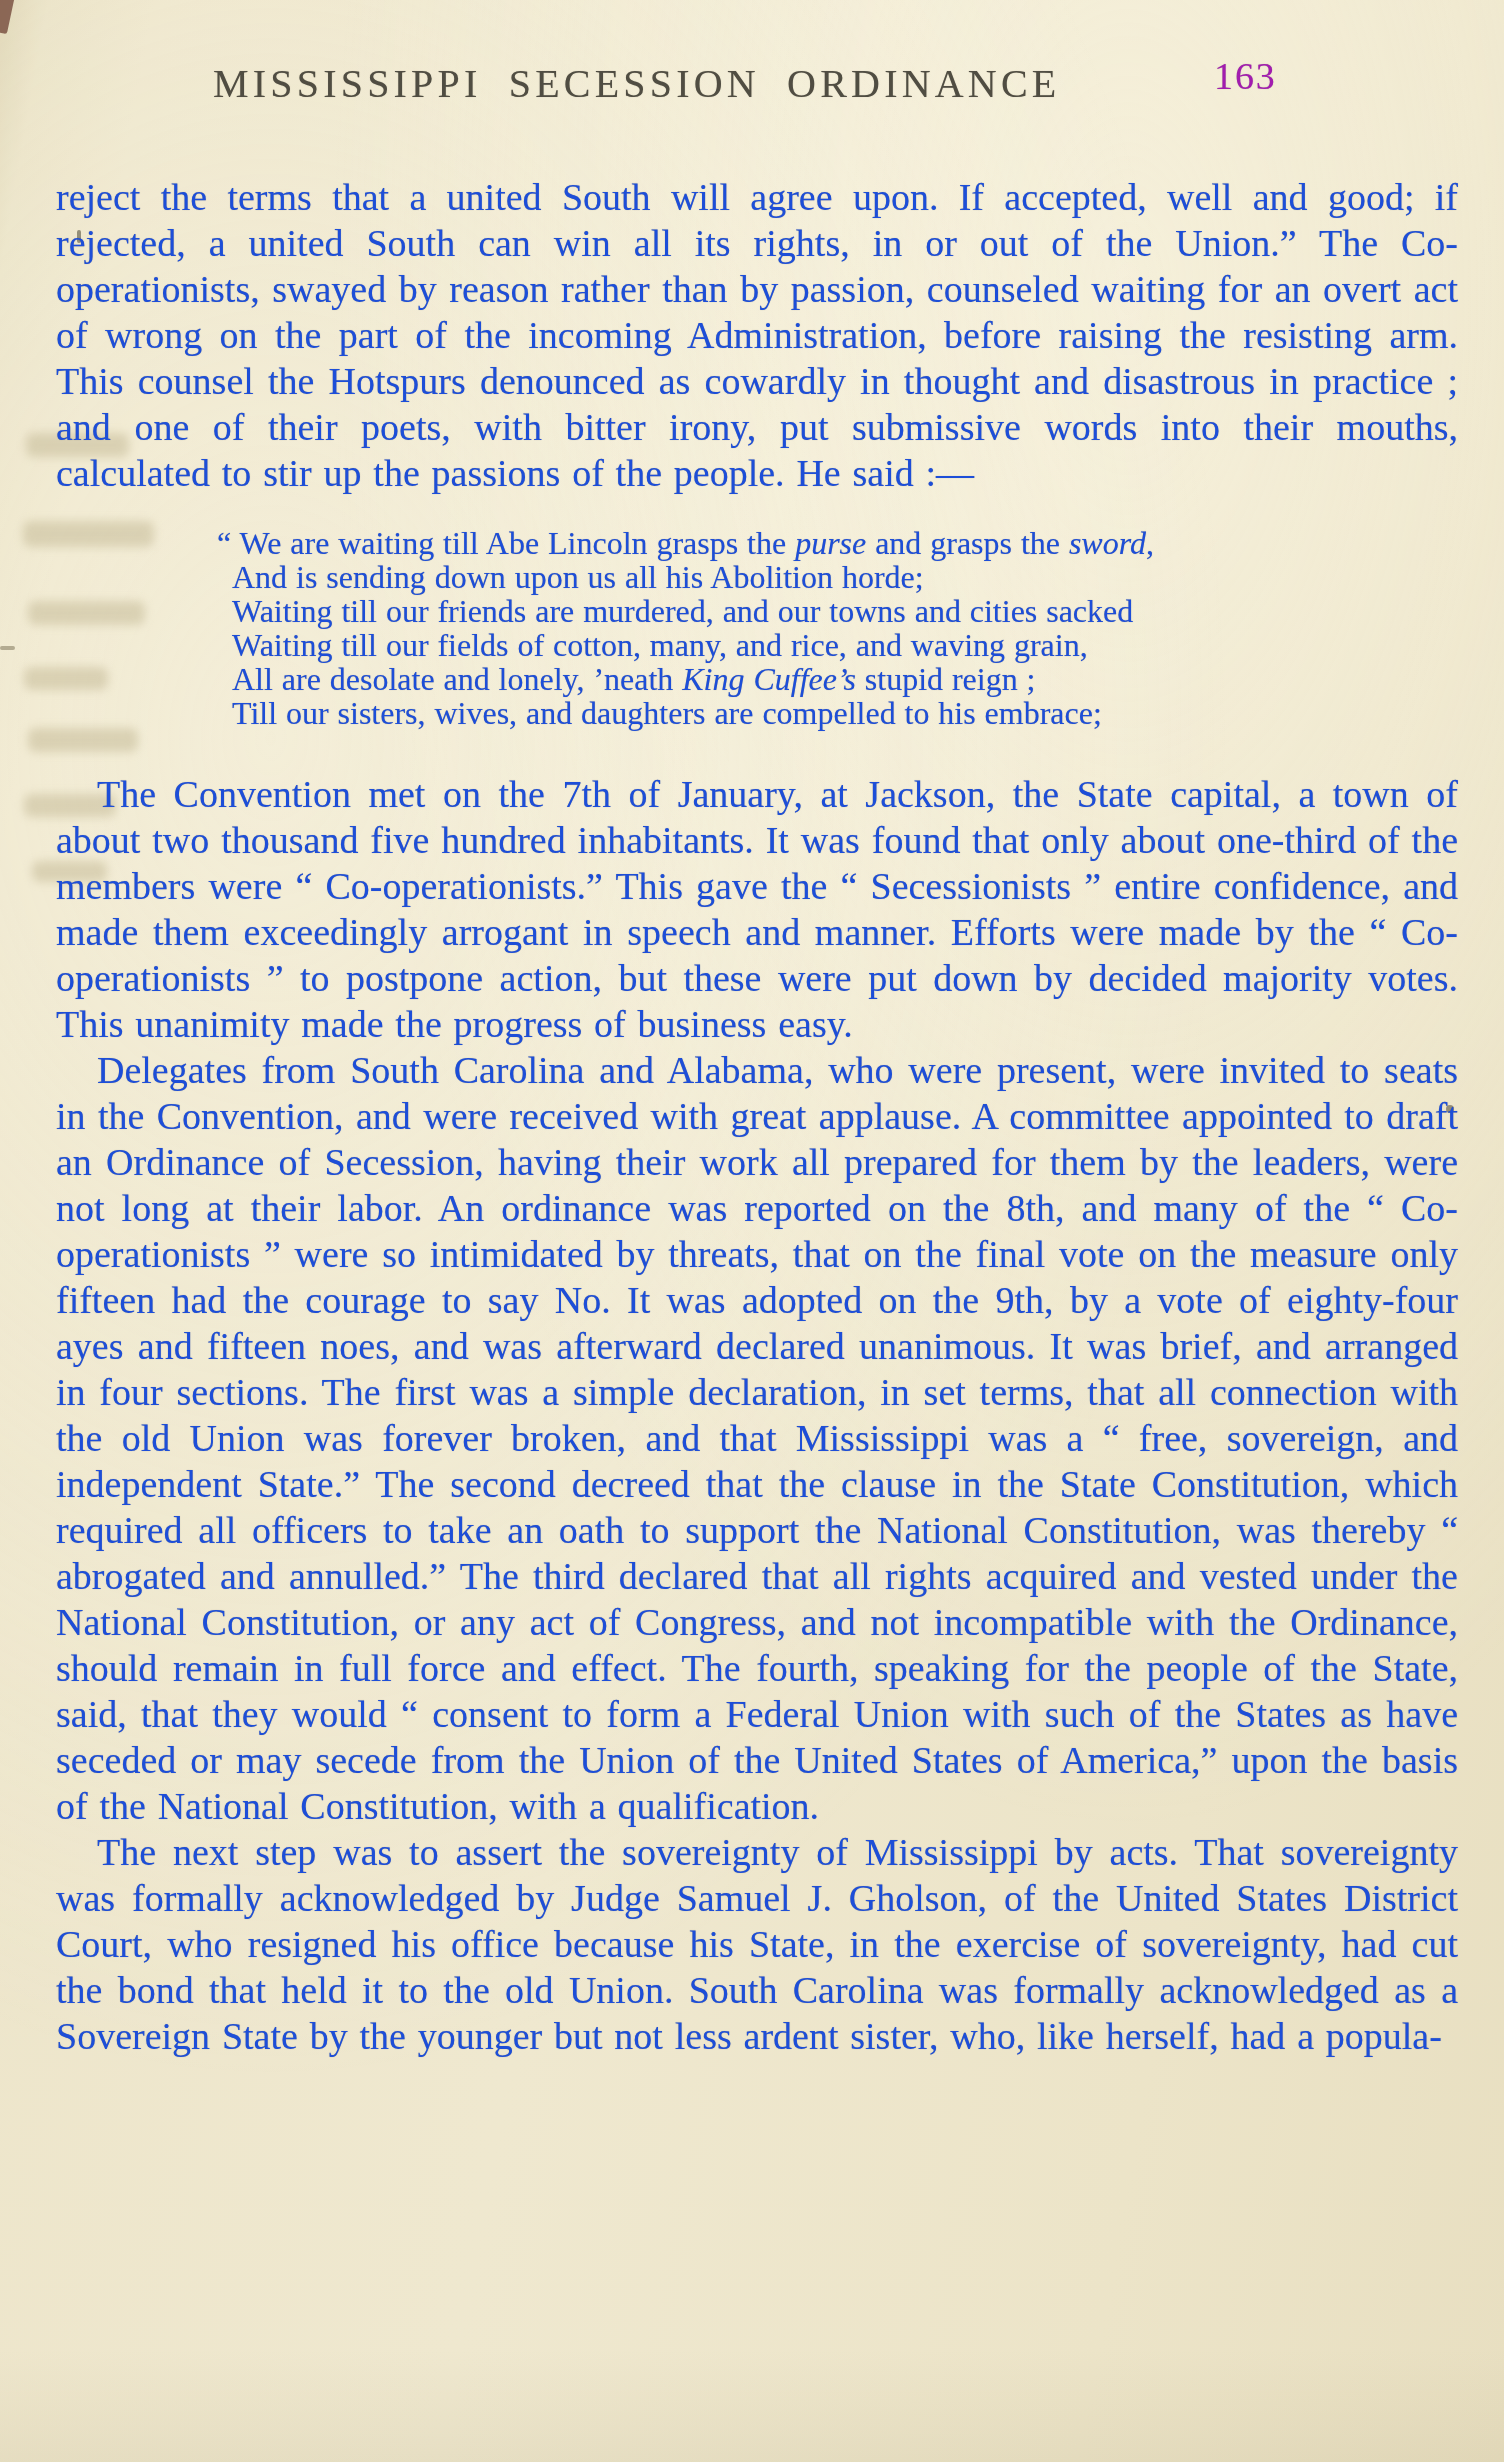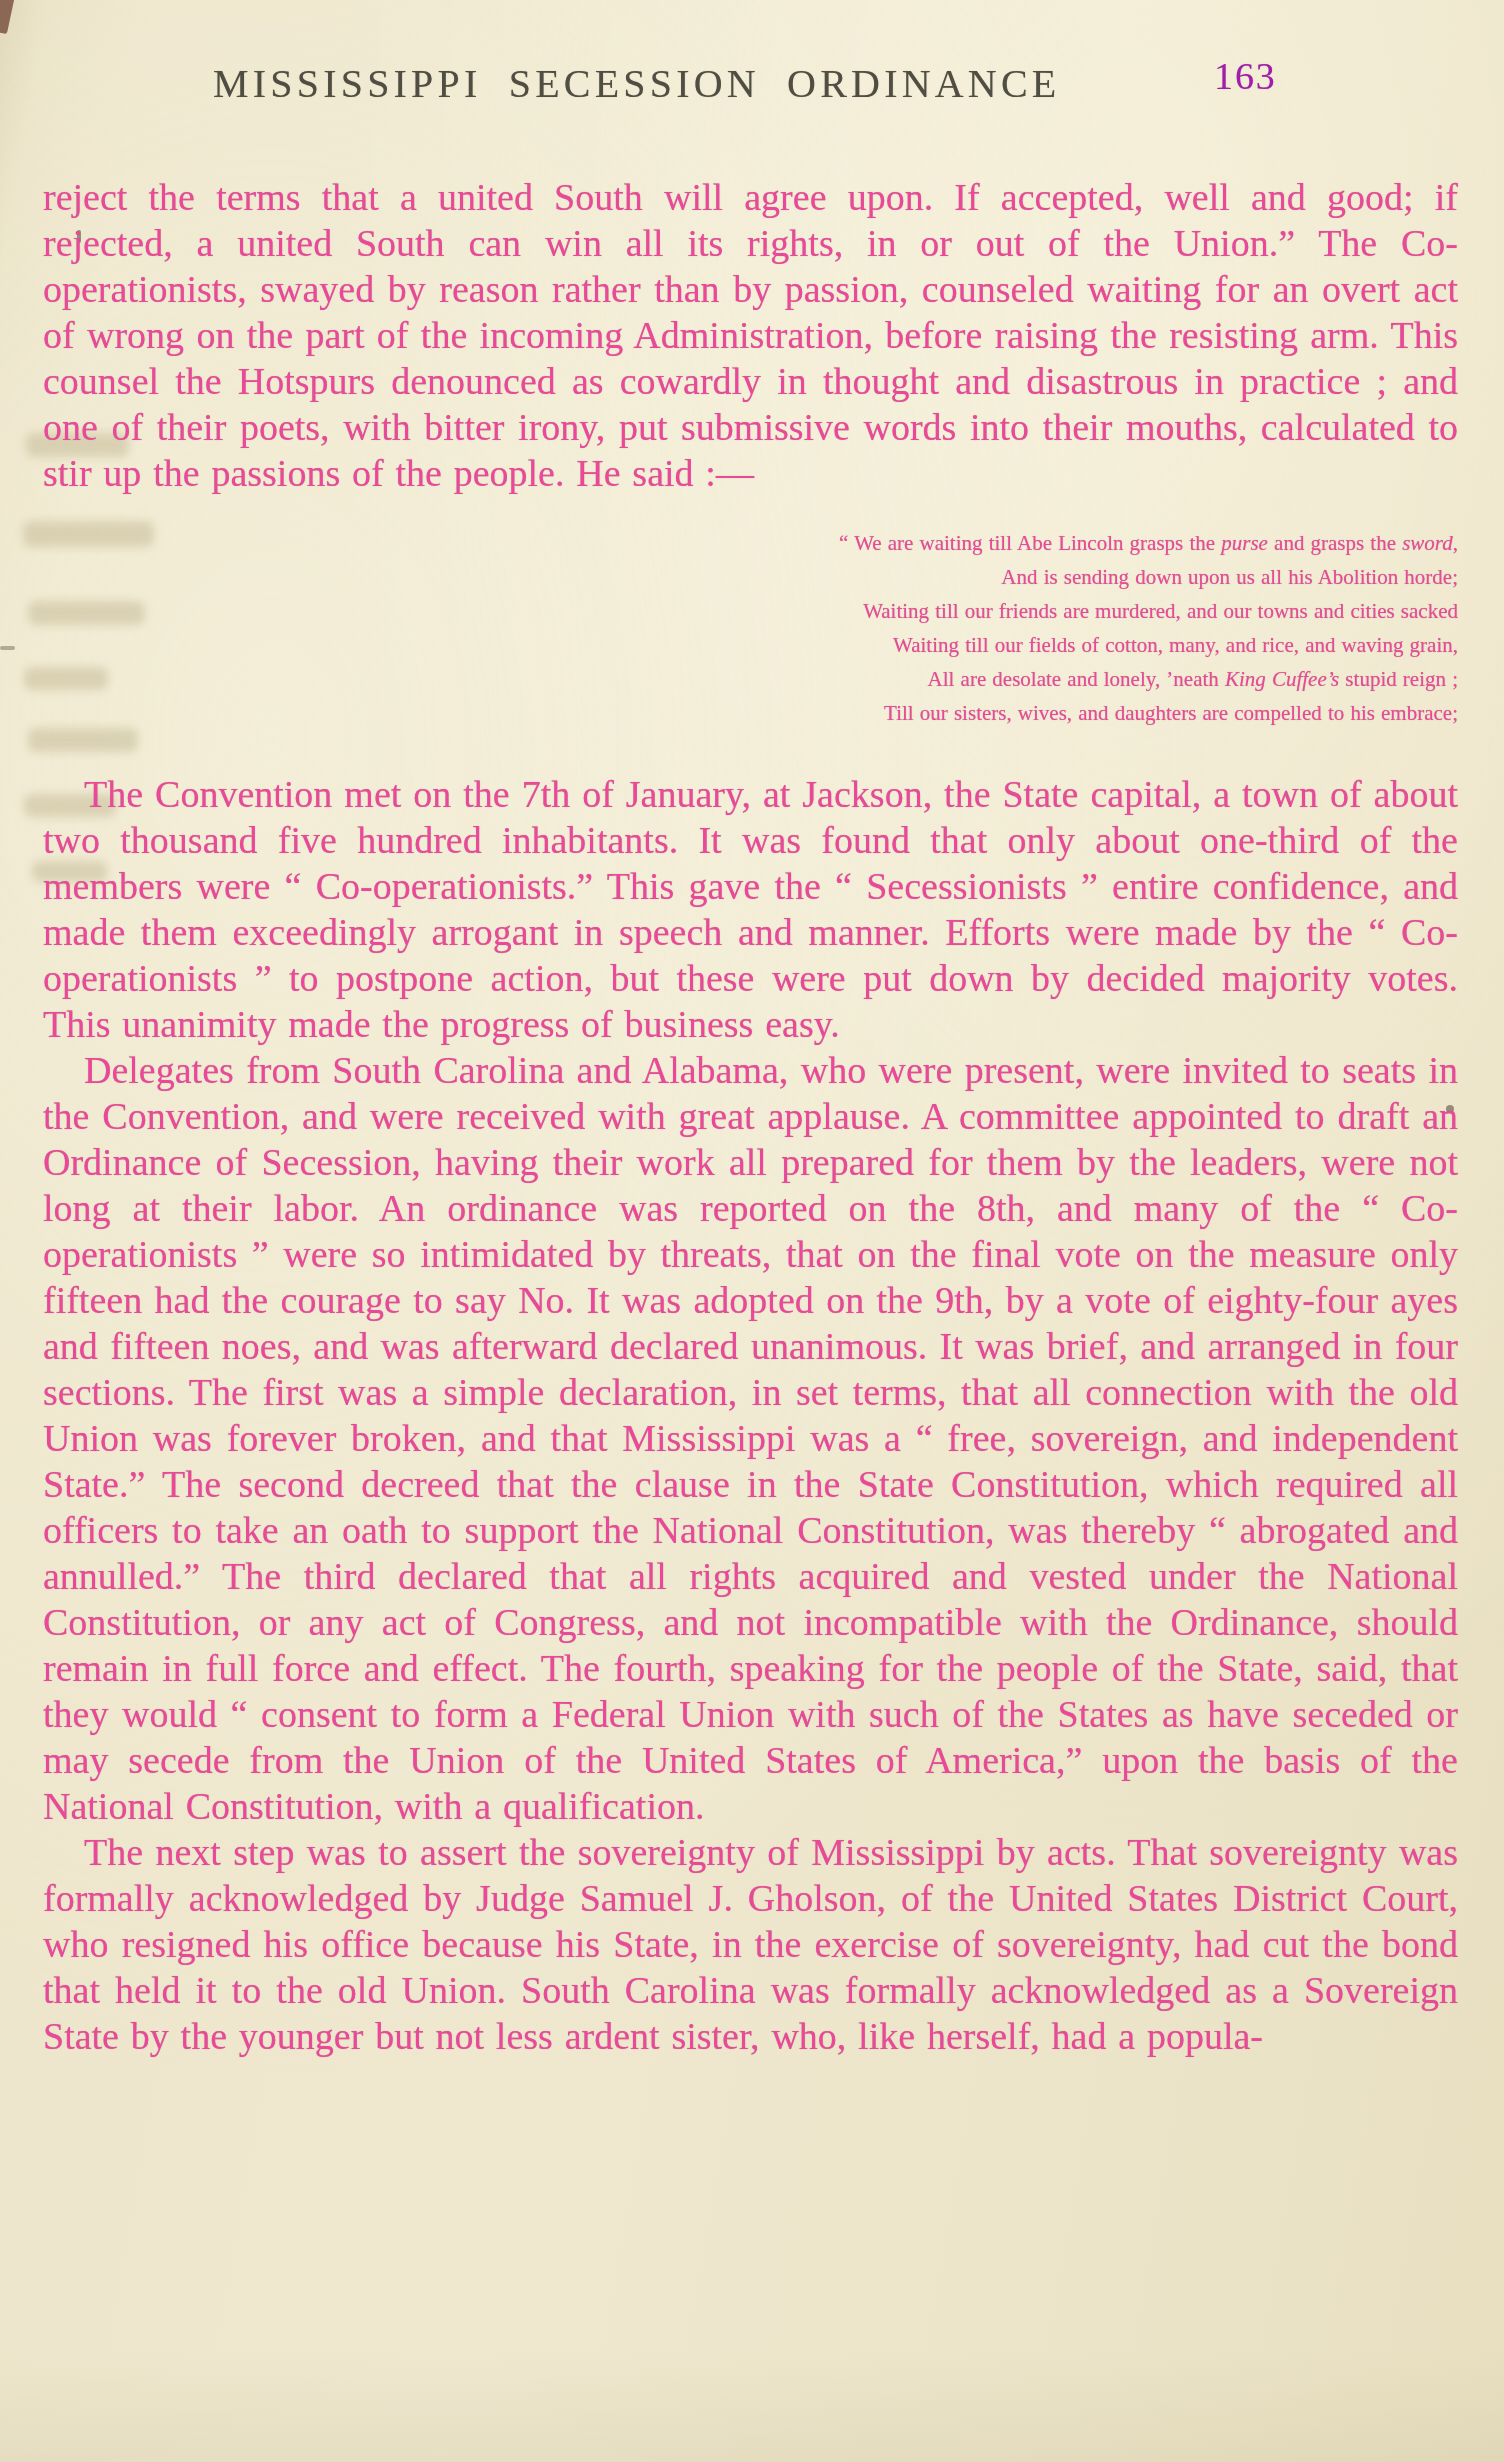--- a/index.html
+++ b/index.html
@@ -41,33 +41,33 @@
     text-shadow: 0 0 0.9px rgba(70,65,50,0.35);
   }
   .folio {
     position: absolute; left: 1214px; top: 54px;
     font-size: 38px; color: #a21caf; letter-spacing: 1.9px;
     text-shadow: 0 0 0.9px rgba(70,65,50,0.35);
   }
 
   
   .text-block {
-    position: absolute; left: 43px; right: 47px; top: 174px;
+    position: absolute; left: 56px; right: 47px; top: 174px;
     font-size: 38px; line-height: 46px; word-spacing: 2.3px;
     text-align: justify; text-justify: inter-word;
-    color: #ec4899;
+    color: #1d4ed8;
     text-shadow: 0 0 0.9px rgba(60,55,40,0.38);
   }
   .para { margin: 0; }
   .para.indent { text-indent: 41px; }
 
   .verse {
     margin: 30px 0 41px 176px;
-    font-size: 21px; line-height: 34px; word-spacing: 0.9px;
-    text-align: right;
+    font-size: 32px; line-height: 34px; word-spacing: 0.9px;
+    text-align: left;
   }
   .verse-line { white-space: nowrap; }
   .verse-line:first-child { margin-left: -15px; }
 </style>
 </head>
 <body>
 
 <div class="page">
 
   <div class="shade-bottom"></div>

